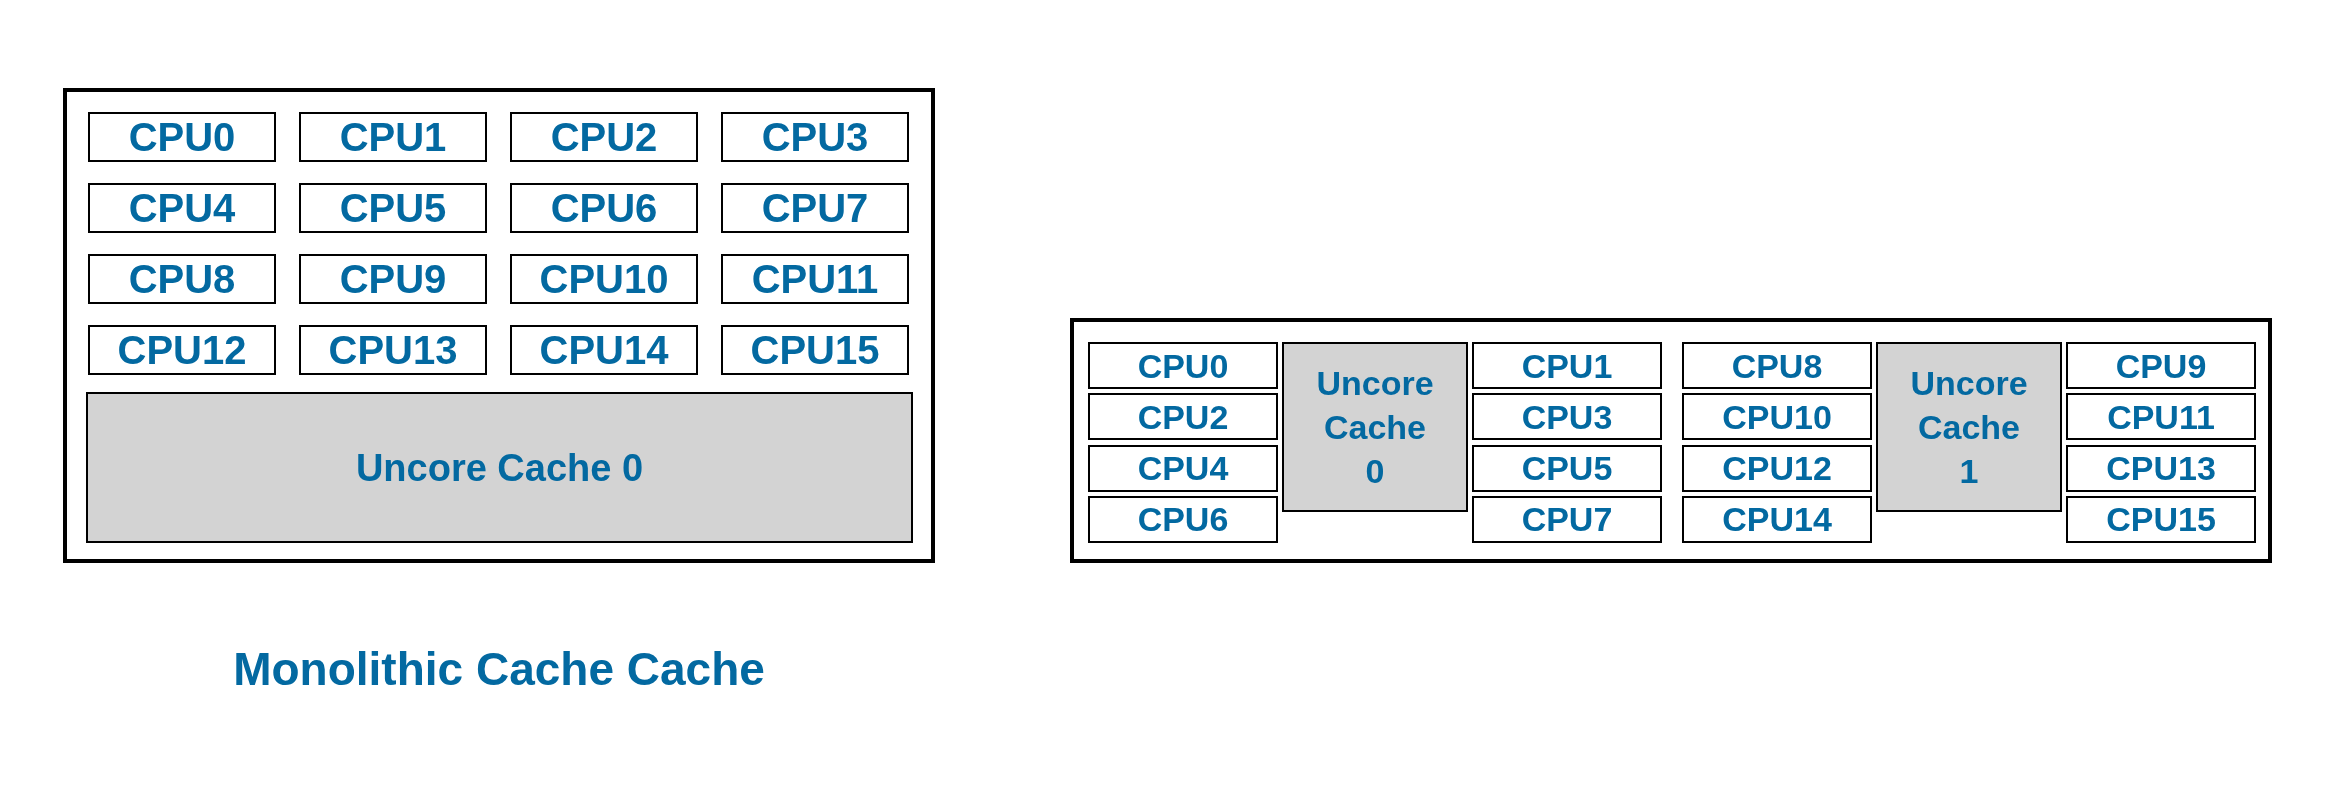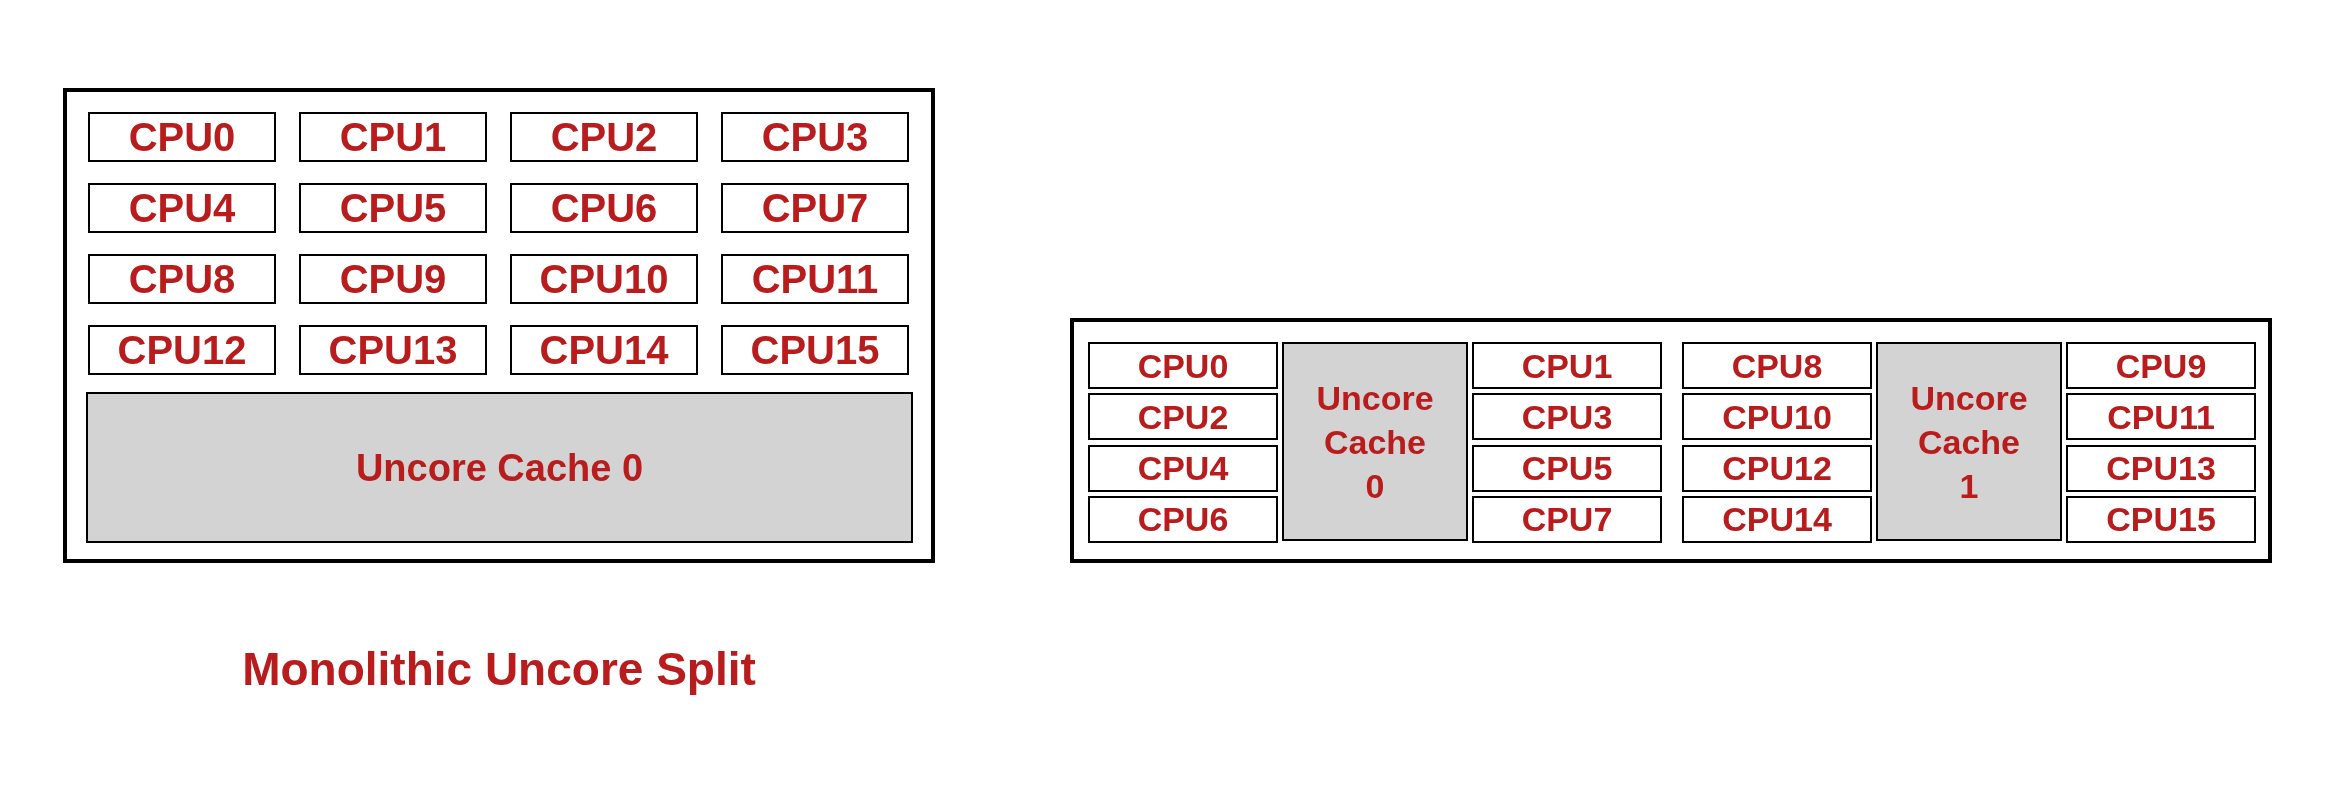--- a/index.html
+++ b/index.html
@@ -6,21 +6,21 @@
     margin: 0;
     padding: 0;
     background: #ffffff;
   }
   #canvas {
     position: relative;
     width: 2348px;
     height: 802px;
     background: #ffffff;
     font-family: "Liberation Sans", sans-serif;
-    color: #b91c1c;
+    color: #0369a1;
     overflow: hidden;
   }
 
   
   .mono-outer {
     position: absolute;
     left: 63px; top: 88px;
     width: 872px; height: 475px;
     border: 4px solid #000;
     box-sizing: border-box;
@@ -86,21 +86,21 @@
     width: 190px; height: 47px;
     border: 2px solid #000;
     box-sizing: border-box;
     display: flex; align-items: center; justify-content: center;
     font-weight: bold;
     font-size: 34px;
     line-height: 1;
     background: #ffffff;
   }
   .split-cache {
-    width: 186px; height: 199px;
+    width: 186px; height: 170px;
     border: 2px solid #000;
     box-sizing: border-box;
     background: #d3d3d3;
     display: flex;
     flex-direction: column;
     align-items: center;
     justify-content: center;
     font-weight: bold;
     font-size: 34px;
     line-height: 44px;
@@ -140,21 +140,21 @@
       <div class="mono-cell">CPU9</div>
       <div class="mono-cell">CPU10</div>
       <div class="mono-cell">CPU11</div>
       <div class="mono-cell">CPU12</div>
       <div class="mono-cell">CPU13</div>
       <div class="mono-cell">CPU14</div>
       <div class="mono-cell">CPU15</div>
     </div>
     <div class="mono-cache">Uncore Cache 0</div>
   </div>
-  <div class="caption caption-mono">Monolithic Uncore Split</div>
+  <div class="caption caption-mono">Monolithic Cache Cache</div>
 
   <div class="split-outer">
 
     <div class="cluster cluster-0">
       <div class="cpu-col">
         <div class="split-cell">CPU0</div>
         <div class="split-cell">CPU2</div>
         <div class="split-cell">CPU4</div>
         <div class="split-cell">CPU6</div>
       </div>

